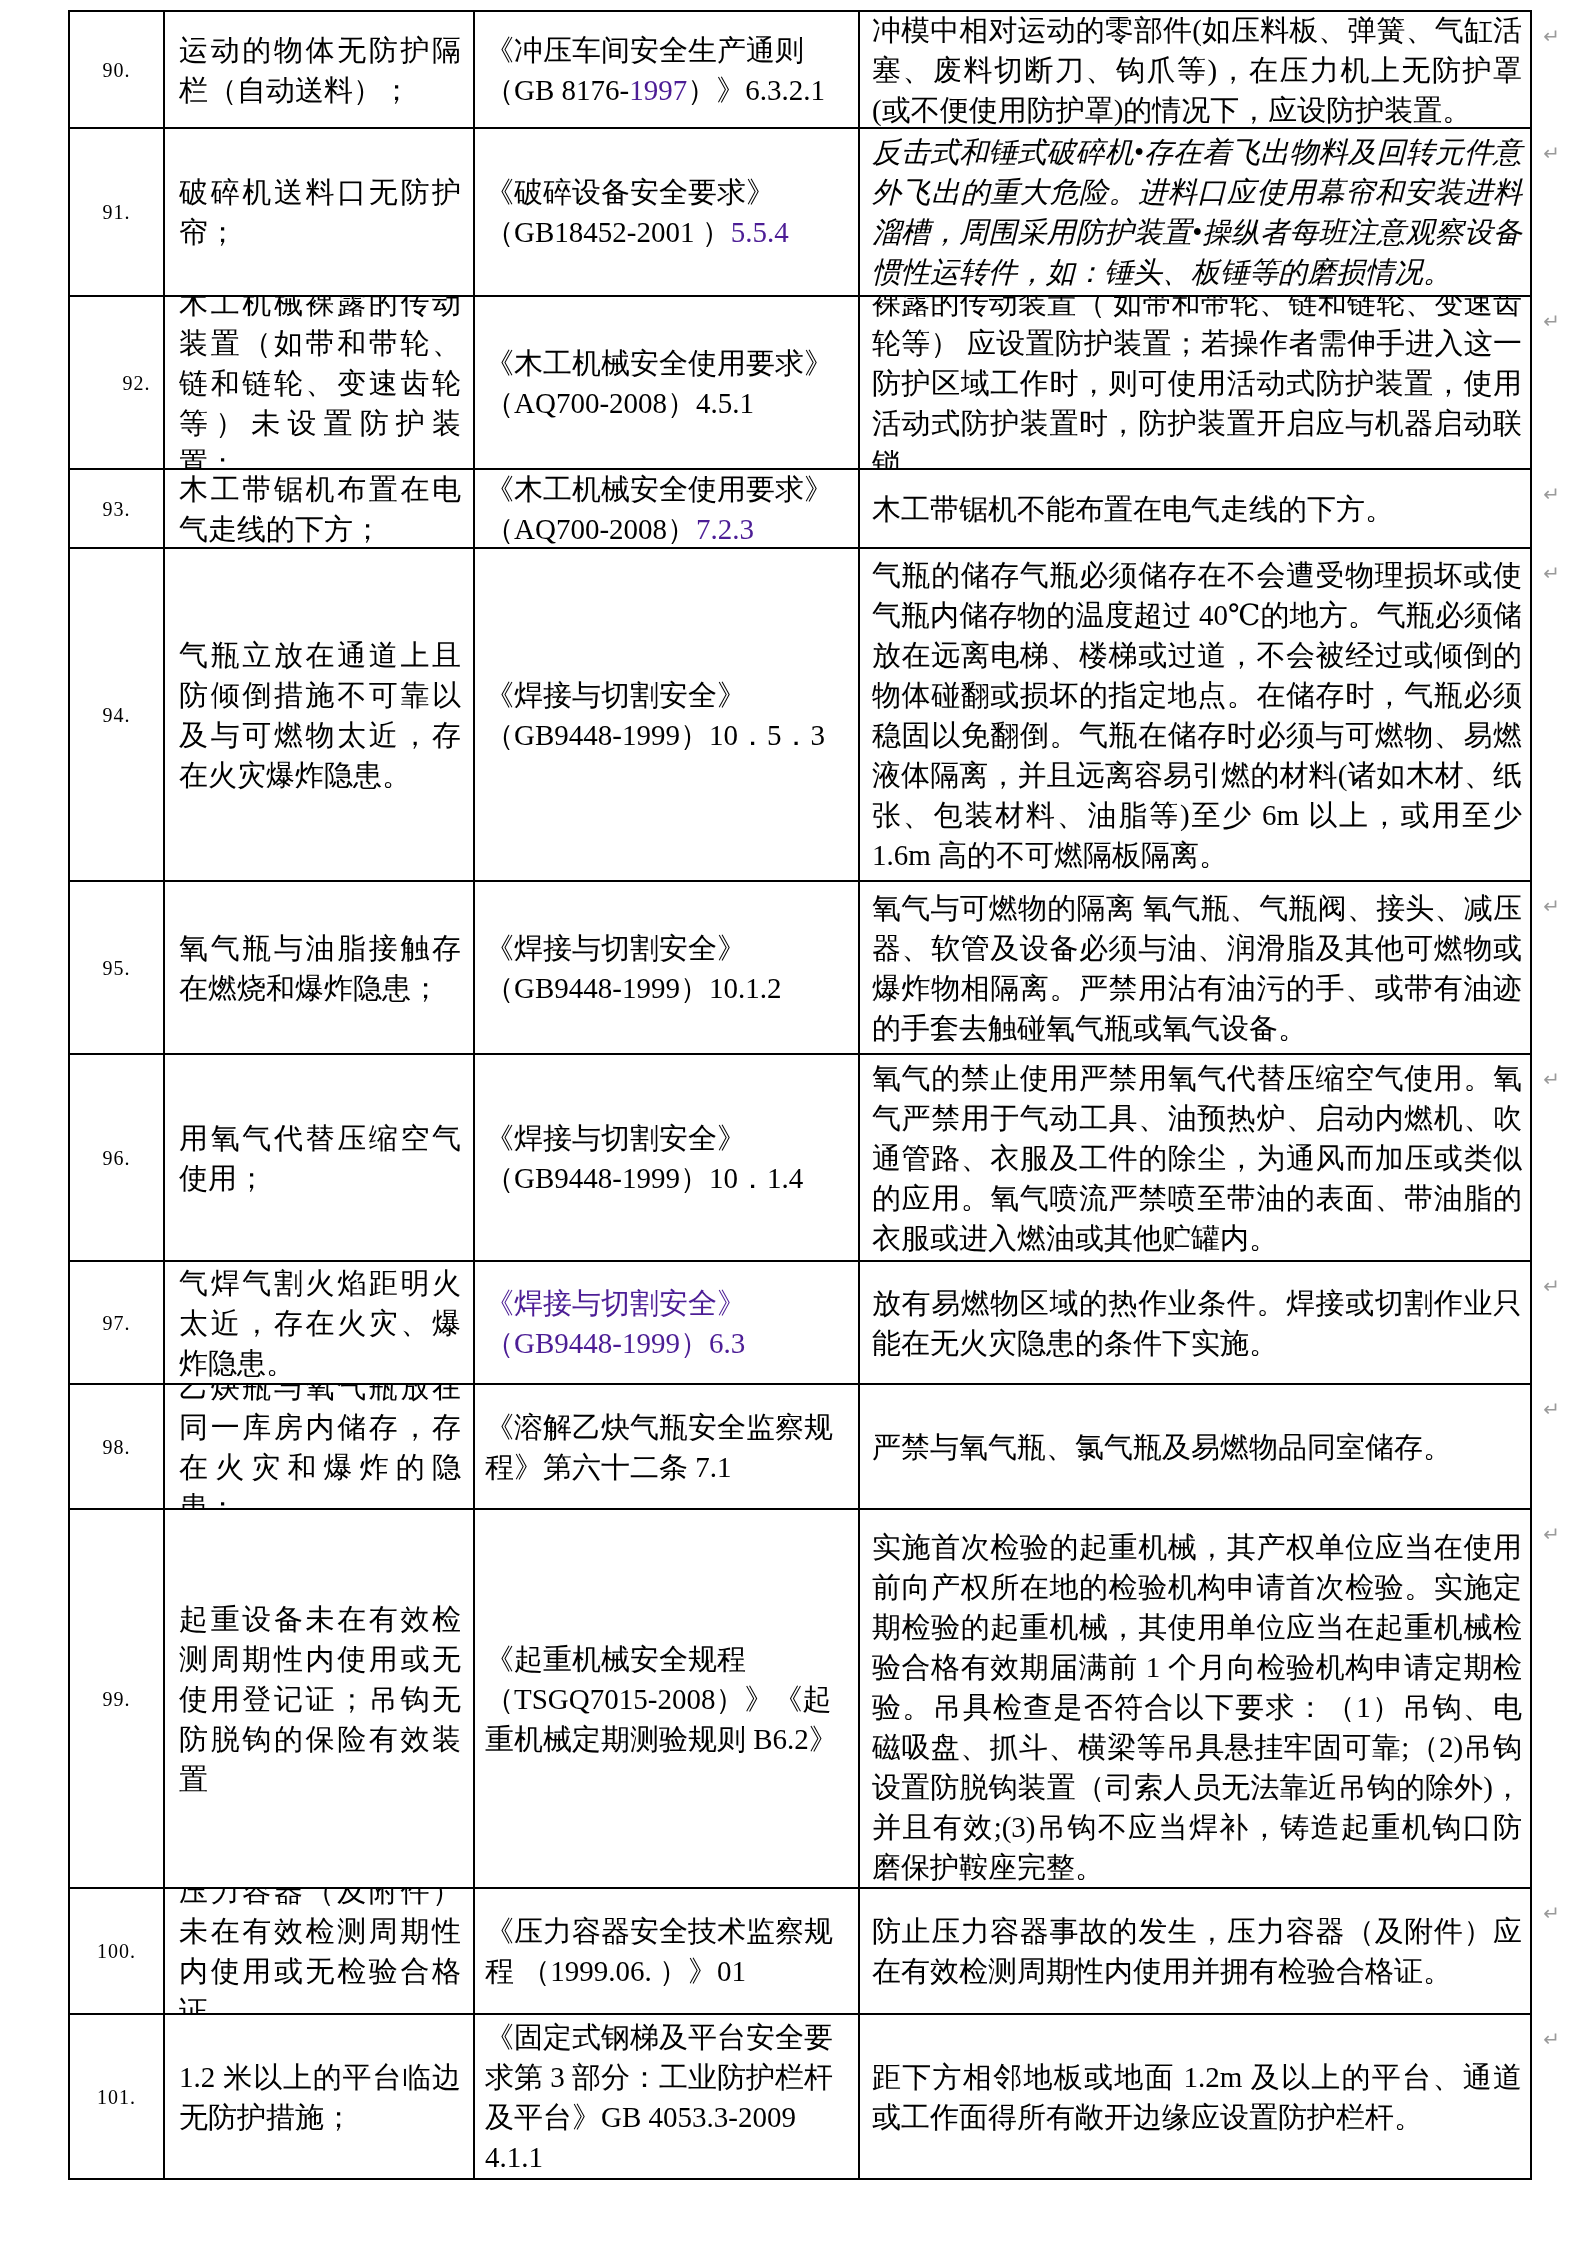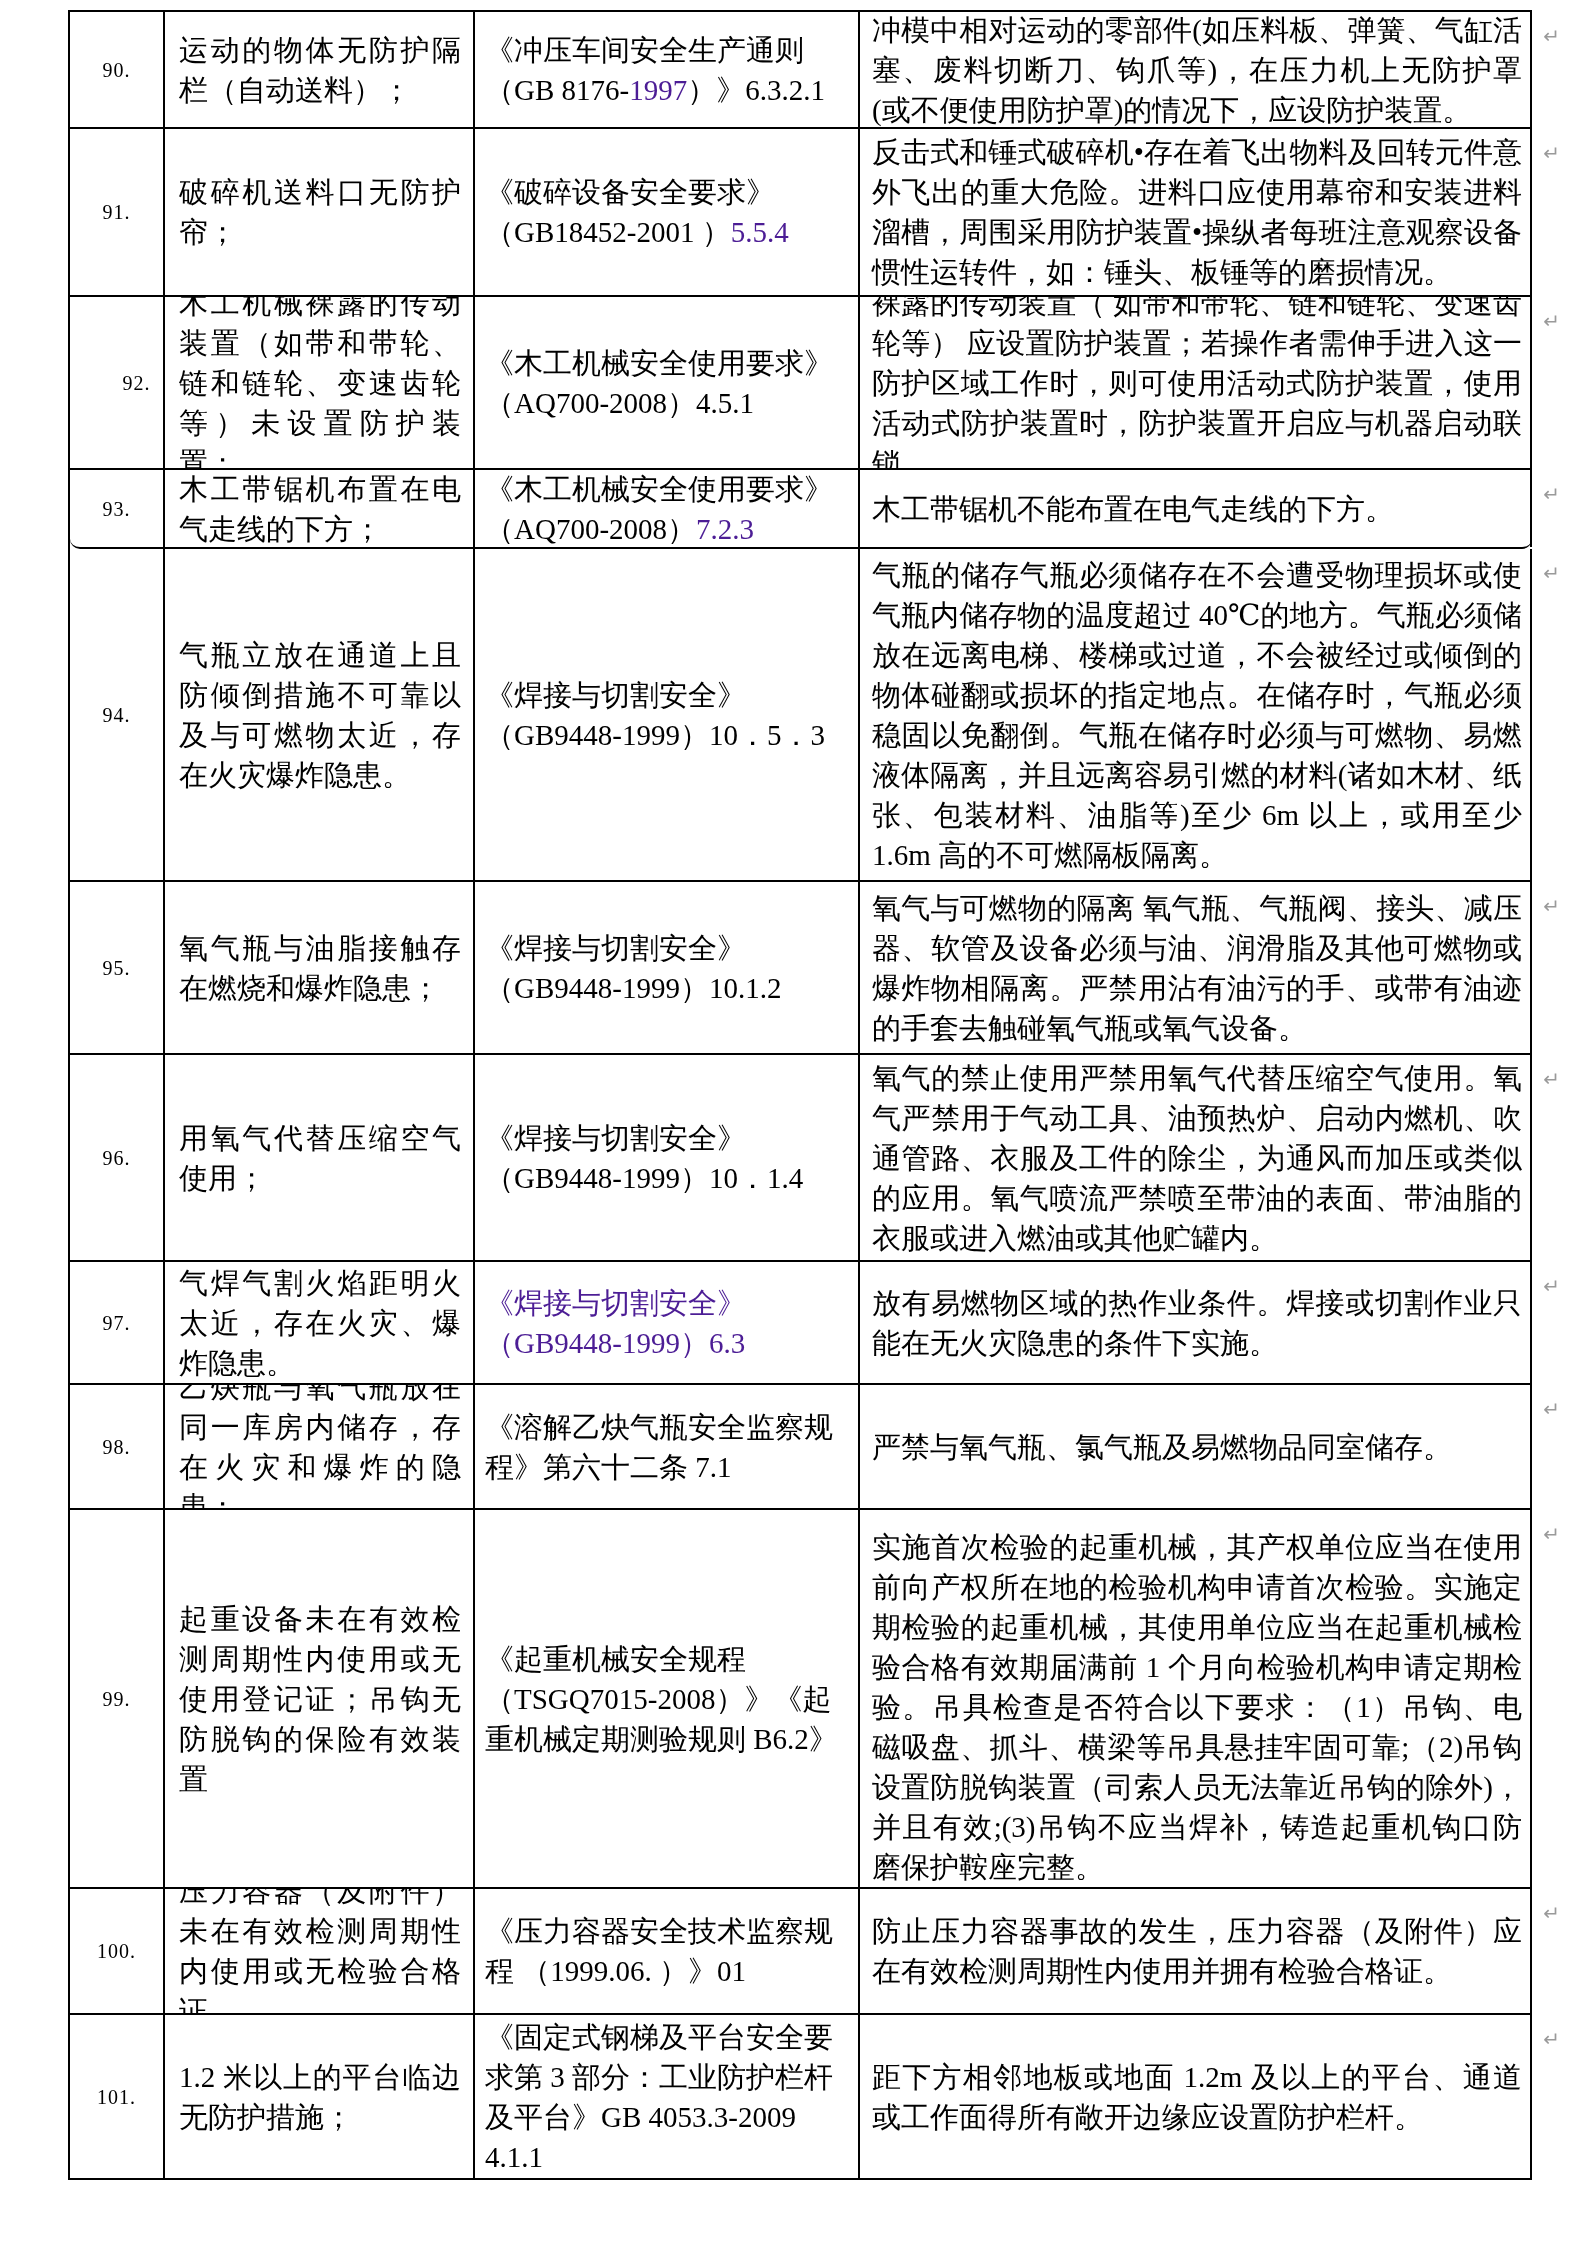--- a/index.html
+++ b/index.html
@@ -87,21 +87,21 @@
     <div class="row" style="height: 168px;">
     <div class="cell cell-num">
       <span class="txt" style="text-align:center;">91.</span>
     </div>
     <div class="cell cell-problem">
       <span class="txt">破碎机送料口无防护帘；</span>
     </div>
     <div class="cell cell-standard">
       <span class="txt"><span>《破碎设备安全要求》（GB18452-2001 ）</span><span class="red">5.5.4</span></span>
     </div>
-    <div class="cell cell-requirement" style="border-right:none;">
+    <div class="cell cell-requirement" style="border-right:none;font-style:italic;">
       <span class="txt">反击式和锤式破碎机•存在着飞出物料及回转元件意外飞出的重大危险。进料口应使用幕帘和安装进料溜槽，周围采用防护装置•操纵者每班注意观察设备惯性运转件，如：锤头、板锤等的磨损情况。</span>
     </div>
     <span class="pmark">↵</span>
     <div class="cell" style="position:absolute;right:0;top:0;bottom:0;width:0;border-right:2px solid #000;"></div>
   </div>
     <div class="row" style="height: 173px;">
     <div class="cell cell-num">
       <span class="txt" style="text-align:center;padding-left:40px;">92.</span>
     </div>
     <div class="cell cell-problem">
@@ -109,21 +109,21 @@
     </div>
     <div class="cell cell-standard">
       <span class="txt"><span>《木工机械安全使用要求》（AQ700-2008）4.5.1</span></span>
     </div>
     <div class="cell cell-requirement" style="border-right:none;">
       <span class="txt">裸露的传动装置（ 如带和带轮、链和链轮、变速齿轮等） 应设置防护装置；若操作者需伸手进入这一防护区域工作时，则可使用活动式防护装置，使用活动式防护装置时，防护装置开启应与机器启动联锁。</span>
     </div>
     <span class="pmark">↵</span>
     <div class="cell" style="position:absolute;right:0;top:0;bottom:0;width:0;border-right:2px solid #000;"></div>
   </div>
-    <div class="row" style="height: 79px; border-radius: 10px;">
+    <div class="row" style="height: 79px;">
     <div class="cell cell-num">
       <span class="txt" style="text-align:center;">93.</span>
     </div>
     <div class="cell cell-problem">
       <span class="txt">木工带锯机布置在电气走线的下方；</span>
     </div>
     <div class="cell cell-standard">
       <span class="txt"><span>《木工机械安全使用要求》（AQ700-2008）</span><span class="red">7.2.3</span></span>
     </div>
     <div class="cell cell-requirement" style="border-right:none;">

